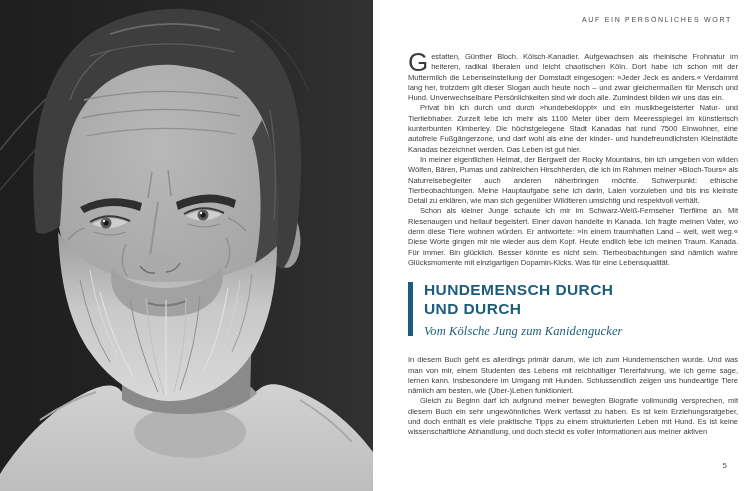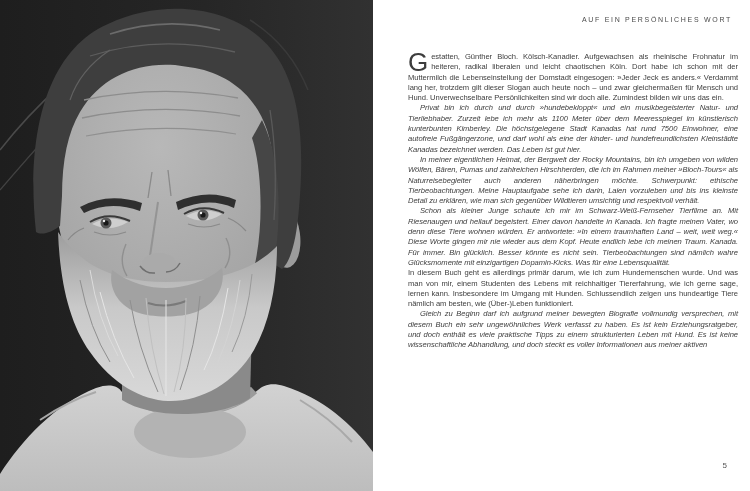--- a/index.html
+++ b/index.html
@@ -19,21 +19,21 @@
     text-align:right; font-size:7px; letter-spacing:1.7px;
     color:#4a4a4a; font-weight:400;
   }
 
   .col {
     position:absolute; left:35px; top:52px; width:330px;
     color:#3d3d3d; font-size:7.6px; line-height:10.3px;
     text-align:justify; letter-spacing:-0.05px;
   }
   .col p { margin:0; }
-  .col p.indent { text-indent:12px;font-style:italic; }
+  .col p.indent { text-indent:12px; }
 
   .dropcap {
     float:left; font-size:26px; line-height:19.5px;
     padding:1px 3px 0 0; color:#3d3d3d;
   }
 
   .section-head { position:relative; margin:12px 0 16px 0; padding-left:16px; }
   .accent-bar {
     position:absolute; left:0; top:2px; bottom:3px; width:4.5px;
     background:var(--accent);
@@ -166,20 +166,28 @@
 
     <div class="col">
 
       <div>
           <p><span class="dropcap">G</span>estatten, Günther Bloch. Kölsch-Kanadier. Aufgewachsen als rheinische Frohnatur im heiteren, radikal liberalen und leicht chaotischen Köln. Dort habe ich schon mit der Muttermilch die Lebenseinstellung der Domstadt eingesogen: »Jeder Jeck es anders.« Verdammt lang her, trotzdem gilt dieser Slogan auch heute noch – und zwar gleichermaßen für Mensch und Hund. Unverwechselbare Persönlichkeiten sind wir doch alle. Zumindest bilden wir uns das ein.</p>
           <p class="indent">Privat bin ich durch und durch »hundebekloppt« und ein musikbegeisterter Natur- und Tierliebhaber. Zurzeit lebe ich mehr als 1100 Meter über dem Meeresspiegel im künstlerisch kunterbunten Kimberley. Die höchstgelegene Stadt Kanadas hat rund 7500 Einwohner, eine autofreie Fußgängerzone, und darf wohl als eine der kinder- und hundefreundlichsten Kleinstädte Kanadas bezeichnet werden. Das Leben ist gut hier.</p>
           <p class="indent">In meiner eigentlichen Heimat, der Bergwelt der Rocky Mountains, bin ich umgeben von wilden Wölfen, Bären, Pumas und zahlreichen Hirschherden, die ich im Rahmen meiner »Bloch-Tours« als Naturreisebegleiter auch anderen näherbringen möchte. Schwerpunkt: ethische Tierbeobachtungen. Meine Hauptaufgabe sehe ich darin, Laien vorzuleben und bis ins kleinste Detail zu erklären, wie man sich gegenüber Wildtieren umsichtig und respektvoll verhält.</p>
           <p class="indent">Schon als kleiner Junge schaute ich mir im Schwarz-Weiß-Fernseher Tierfilme an. Mit Riesenaugen und hellauf begeistert. Einer davon handelte in Kanada. Ich fragte meinen Vater, wo denn diese Tiere wohnen würden. Er antwortete: »In einem traumhaften Land – weit, weit weg.« Diese Worte gingen mir nie wieder aus dem Kopf. Heute endlich lebe ich meinen Traum. Kanada. Für immer. Bin glücklich. Besser könnte es nicht sein. Tierbeobachtungen sind nämlich wahre Glücksmomente mit einzigartigen Dopamin-Kicks. Was für eine Lebensqualität.</p>
         </div>
 
+      <div class="section-head">
+        <div class="accent-bar"></div>
+        <h1 class="chapter-title">
+          <span>HUNDEMENSCH DURCH</span><br>
+          <span>UND DURCH</span>
+        </h1>
+        <div class="chapter-subtitle">Vom Kölsche Jung zum Kanidengucker</div>
+      </div>
 
       <div>
           <p>In diesem Buch geht es allerdings primär darum, wie ich zum Hundemenschen wurde. Und was man von mir, einem Studenten des Lebens mit reichhaltiger Tiererfahrung, wie ich gerne sage, lernen kann. Insbesondere im Umgang mit Hunden. Schlussendlich zeigen uns hundeartige Tiere nämlich am besten, wie (Über-)Leben funktioniert.</p>
           <p class="indent">Gleich zu Beginn darf ich aufgrund meiner bewegten Biografie vollmundig versprechen, mit diesem Buch ein sehr ungewöhnliches Werk verfasst zu haben. Es ist kein Erziehungsratgeber, und doch enthält es viele praktische Tipps zu einem strukturierten Leben mit Hund. Es ist keine wissenschaftliche Abhandlung, und doch steckt es voller Informationen aus meiner aktiven</p>
         </div>
 
     </div>
 
     <div class="folio">5</div>
 

